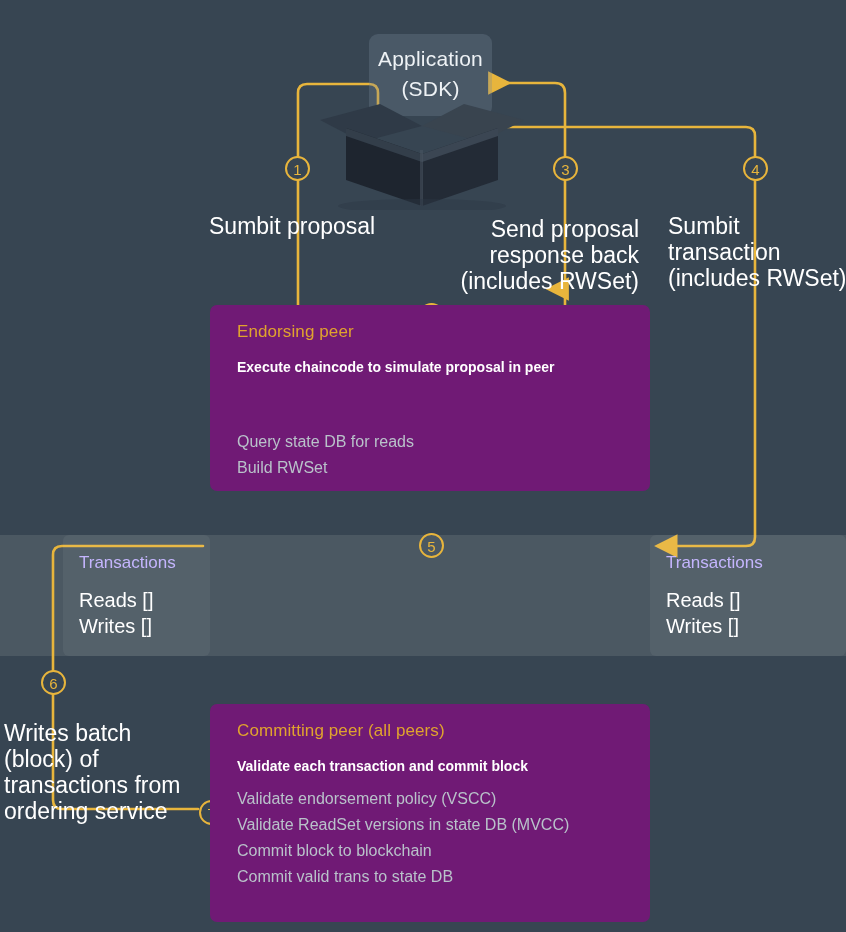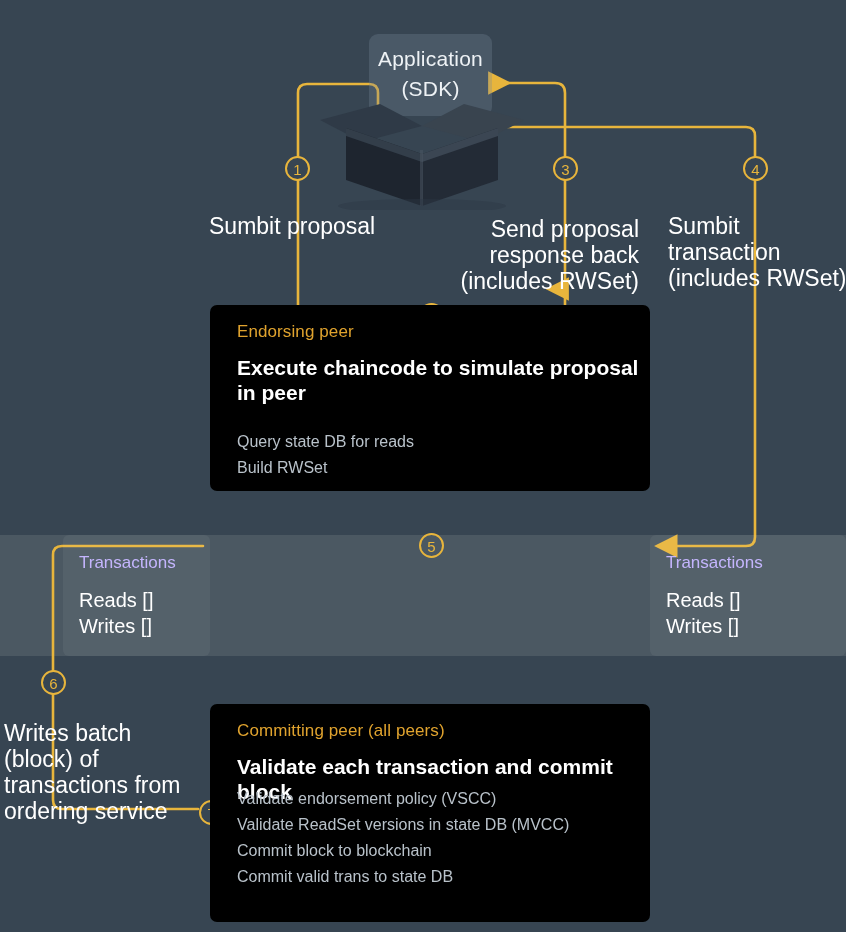--- a/index.html
+++ b/index.html
@@ -27,33 +27,33 @@
     border-radius:9px;
   }
   #sdk-title{
     position:absolute;left:338px;top:44px;width:185px;
     text-align:center;font-size:21px;line-height:30px;color:#eef2f5;
     letter-spacing:.2px;
   }
   #box-art{position:absolute;left:318px;top:84px;width:208px;height:126px;}
 
   
-  .card{position:absolute;background:#000000;border-radius:7px;}
+  .card{position:absolute;background:#701a75;border-radius:7px;}
   #card-endorsing{left:210px;top:305px;width:440px;height:186px;}
   #card-ordering{left:210px;top:535px;width:440px;height:121px;}
   #card-committing{left:210px;top:704px;width:440px;height:218px;}
 
   .card-head{
     position:absolute;left:27px;top:17px;
     font-size:17px;color:#e0a32e;letter-spacing:.1px;white-space:nowrap;
   }
   .card-head.bold{font-weight:bold;color:#f0b429;}
   .card-main{
     position:absolute;left:27px;right:10px;
-    font-size:21px;line-height:25px;color:#ffffff;font-weight:bold;
+    font-size:14px;line-height:25px;color:#ffffff;font-weight:bold;
   }
   .card-sub{
     position:absolute;left:27px;right:16px;
     font-size:16px;line-height:26px;color:#b9c2ca;
   }
 
   
   .txcol{position:absolute;top:535px;height:121px;background:rgba(255,255,255,.055);border-radius:6px;}
   #txcol-left{left:63px;width:147px;}
   #txcol-right{left:650px;width:196px;}

